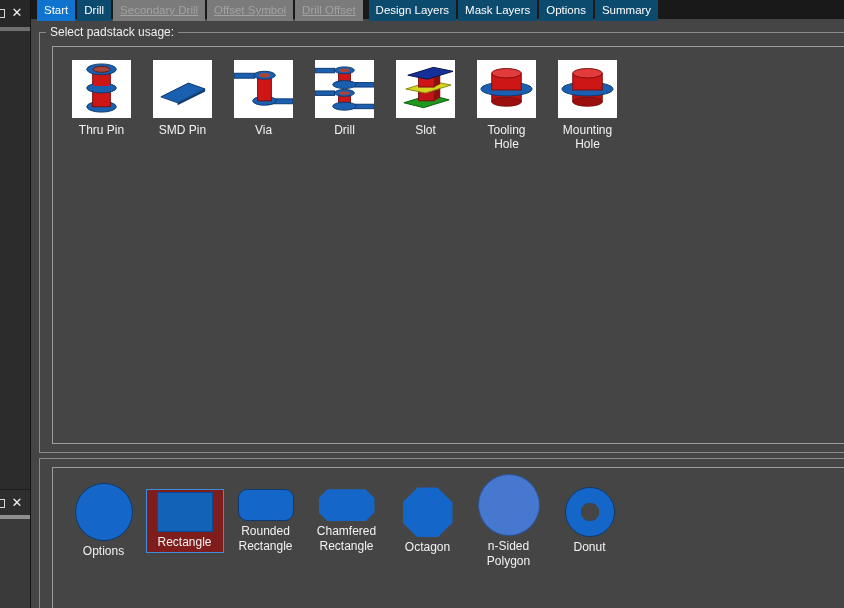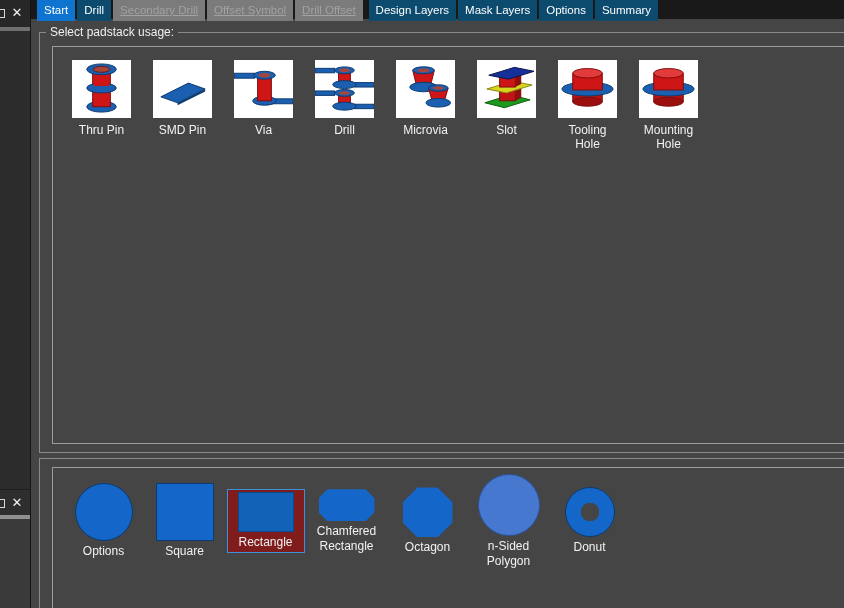--- a/index.html
+++ b/index.html
@@ -163,35 +163,20 @@
             <rect x="24" y="33" width="12" height="13" fill="#cf1616" stroke="#7d0d0d"></rect>
             <ellipse cx="30" cy="33" rx="10" ry="3.5" fill="#1a5fb0" stroke="#0d3a70"></ellipse>
             <ellipse cx="30" cy="33" rx="5.5" ry="1.8" fill="#a8453a"></ellipse>
             <rect x="40" y="44.5" width="20" height="4.5" fill="#1a5fb0" stroke="#0d3a70"></rect>
             <ellipse cx="30" cy="46.5" rx="12" ry="4" fill="#1a5fb0" stroke="#0d3a70"></ellipse>
           </svg>
         </div>
         <div class="u-label">Drill</div>
       </div>
 
-      <div class="u-item">
-        <div class="u-icon">
-          <svg viewBox="0 0 60 58">
-            <polygon points="17,10 39,10 35,26 21,26" fill="#cf1616" stroke="#7d0d0d"></polygon>
-            <ellipse cx="28" cy="10" rx="11" ry="3.6" fill="#1a5fb0" stroke="#0d3a70"></ellipse>
-            <ellipse cx="28" cy="10" rx="6" ry="1.9" fill="#a8453a"></ellipse>
-            <ellipse cx="28" cy="27" rx="14" ry="4.8" fill="#1a5fb0" stroke="#0d3a70"></ellipse>
-            <polygon points="33,28 53,28 49,42 37,42" fill="#cf1616" stroke="#7d0d0d"></polygon>
-            <ellipse cx="43" cy="28" rx="10" ry="3.3" fill="#1a5fb0" stroke="#0d3a70"></ellipse>
-            <ellipse cx="43" cy="28" rx="5.4" ry="1.7" fill="#a8453a"></ellipse>
-            <ellipse cx="43" cy="43" rx="12.5" ry="4.4" fill="#1a5fb0" stroke="#0d3a70"></ellipse>
-          </svg>
-        </div>
-        <div class="u-label">Microvia</div>
-      </div>
 
       <div class="u-item">
         <div class="u-icon">
           <svg viewBox="0 0 60 58">
             <polygon points="8,43 34,35 54,40 28,48" fill="#1d9a1d" stroke="#0c5c0c"></polygon>
             <rect x="23" y="26" width="16" height="15" fill="#c11414" stroke="#7d0d0d"></rect>
             <polygon points="39,26 45,23 45,38 39,41" fill="#8f0f0f"></polygon>
             <polygon points="10,29 36,21 56,25 30,33" fill="#d6d61e" stroke="#8a8a10"></polygon>
             <rect x="23" y="14" width="16" height="13" fill="#cf1616" stroke="#7d0d0d"></rect>
             <polygon points="39,14 45,11 45,24 39,27" fill="#8f0f0f"></polygon>
@@ -235,35 +220,35 @@
   <fieldset class="gb gb-geom">
     <div class="inner-list list-geom">
 
       <div class="g-item">
         <div class="tile-inner">
           <div class="shape sh-circle"></div>
           <div class="g-label">Options</div>
         </div>
       </div>
 
-      <div class="g-item">
-        <div class="tile-inner">
-          <div class="shape sh-square"></div>
-          <div class="g-label">Square</div>
-        </div>
-      </div>
 
 
       <div class="g-item selected">
         <div class="tile-inner">
           <div class="shape sh-rect"></div>
           <div class="g-label">Rectangle</div>
         </div>
       </div>
 
+      <div class="g-item">
+        <div class="tile-inner">
+          <div class="shape sh-rounded"></div>
+          <div class="g-label">Rounded Rectangle</div>
+        </div>
+      </div>
 
       <div class="g-item">
         <div class="tile-inner">
           <div class="shape sh-chamfer"></div>
           <div class="g-label">Chamfered Rectangle</div>
         </div>
       </div>
 
       <div class="g-item">
         <div class="tile-inner">

